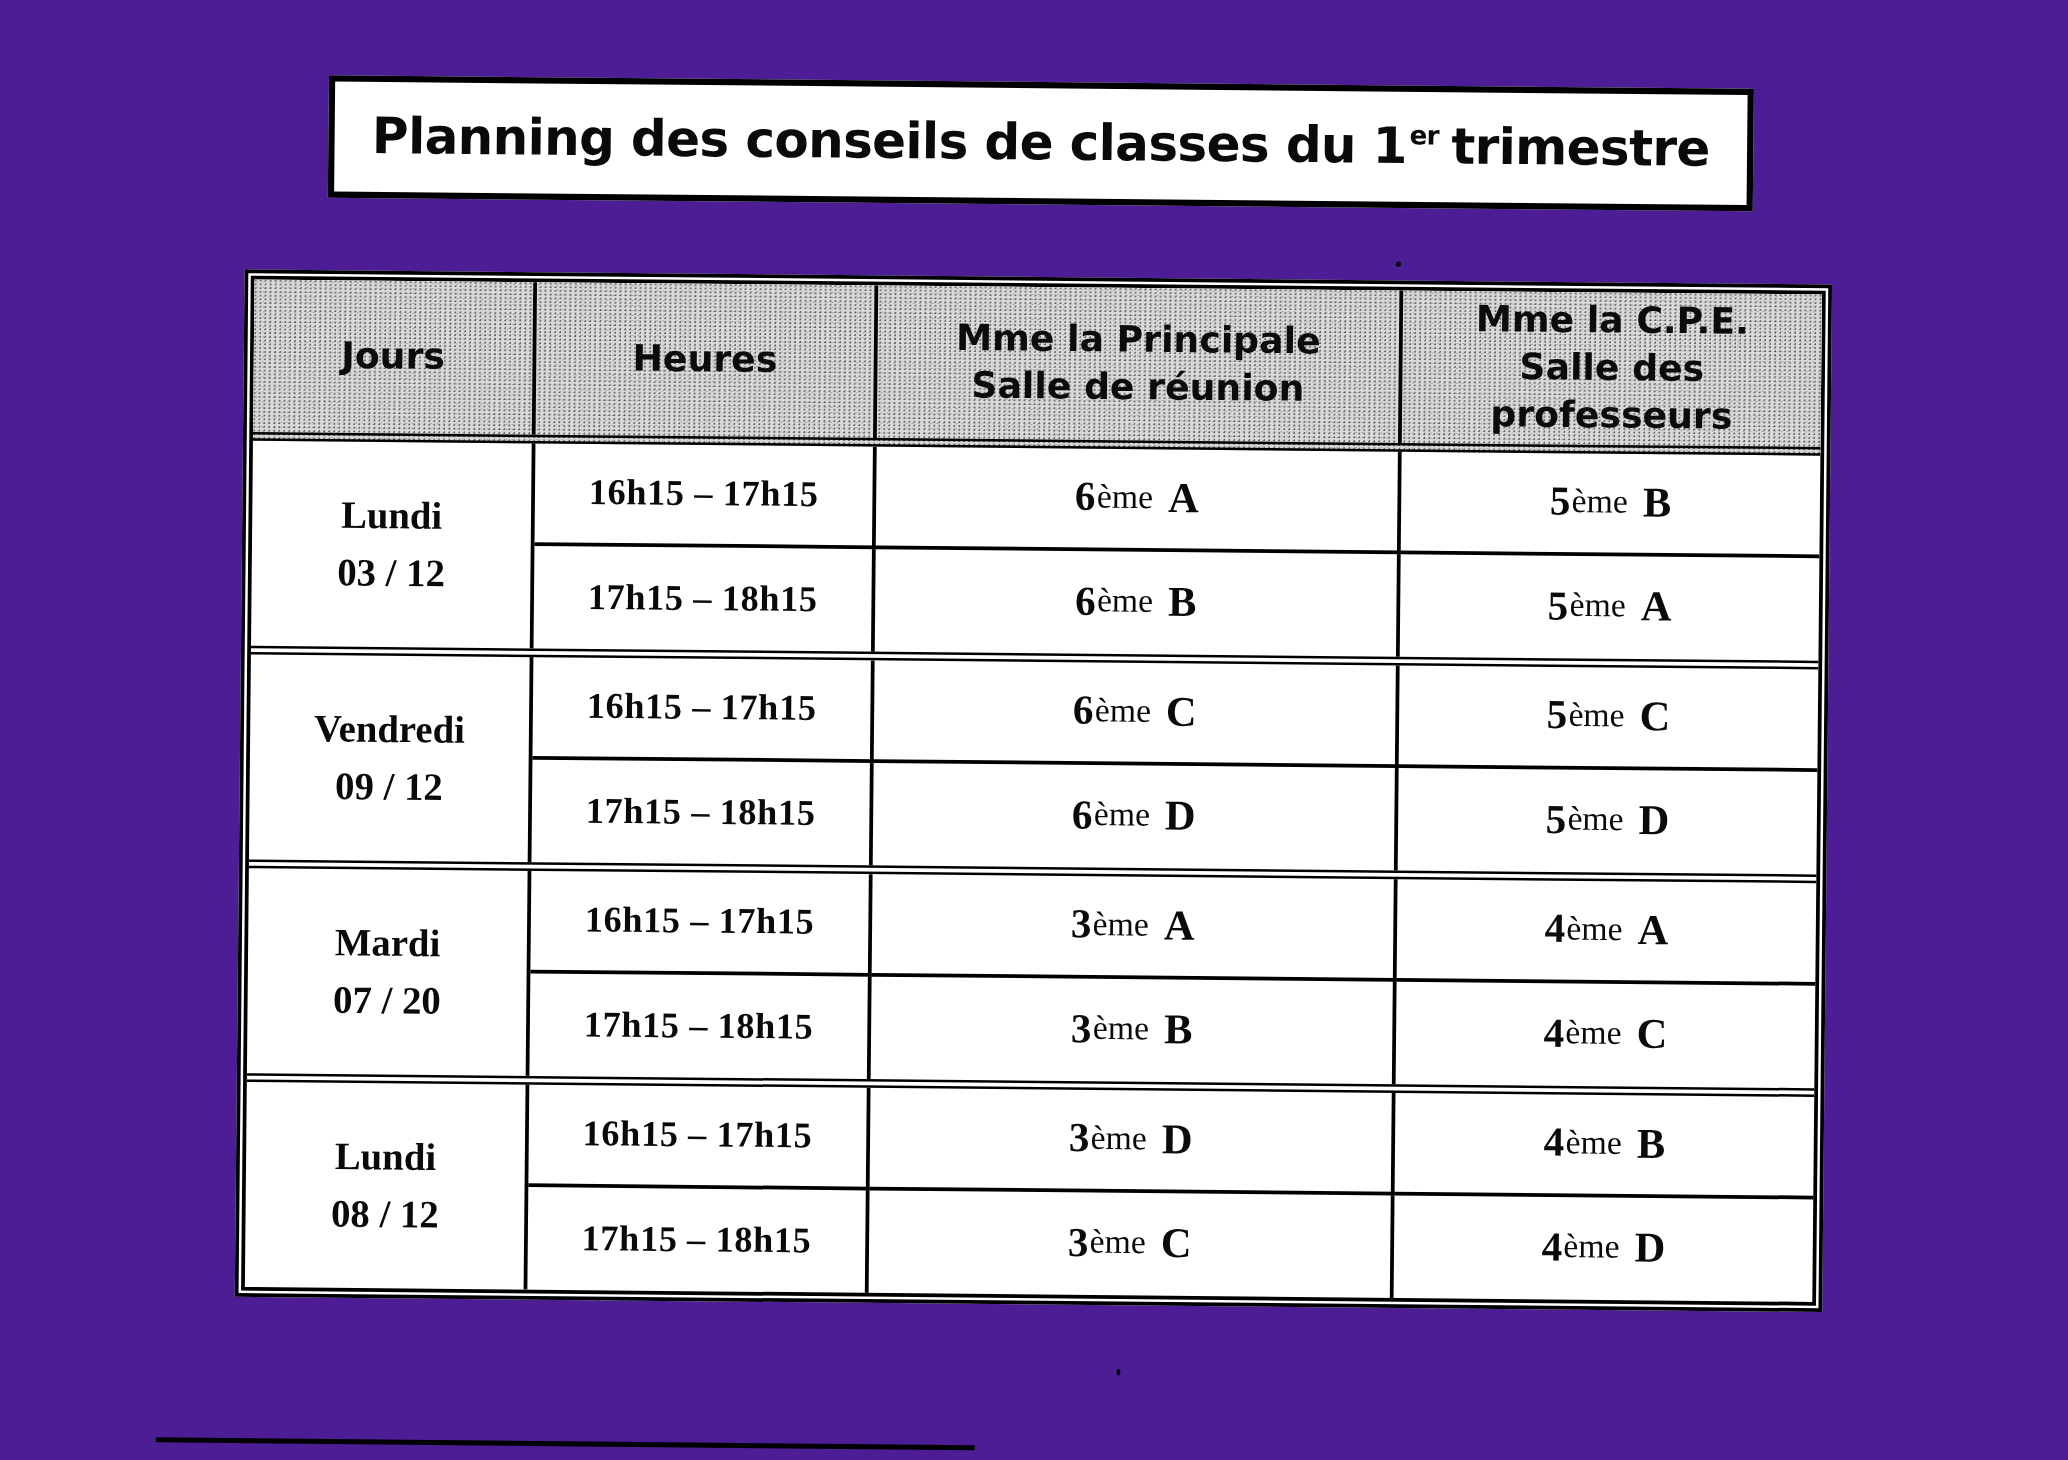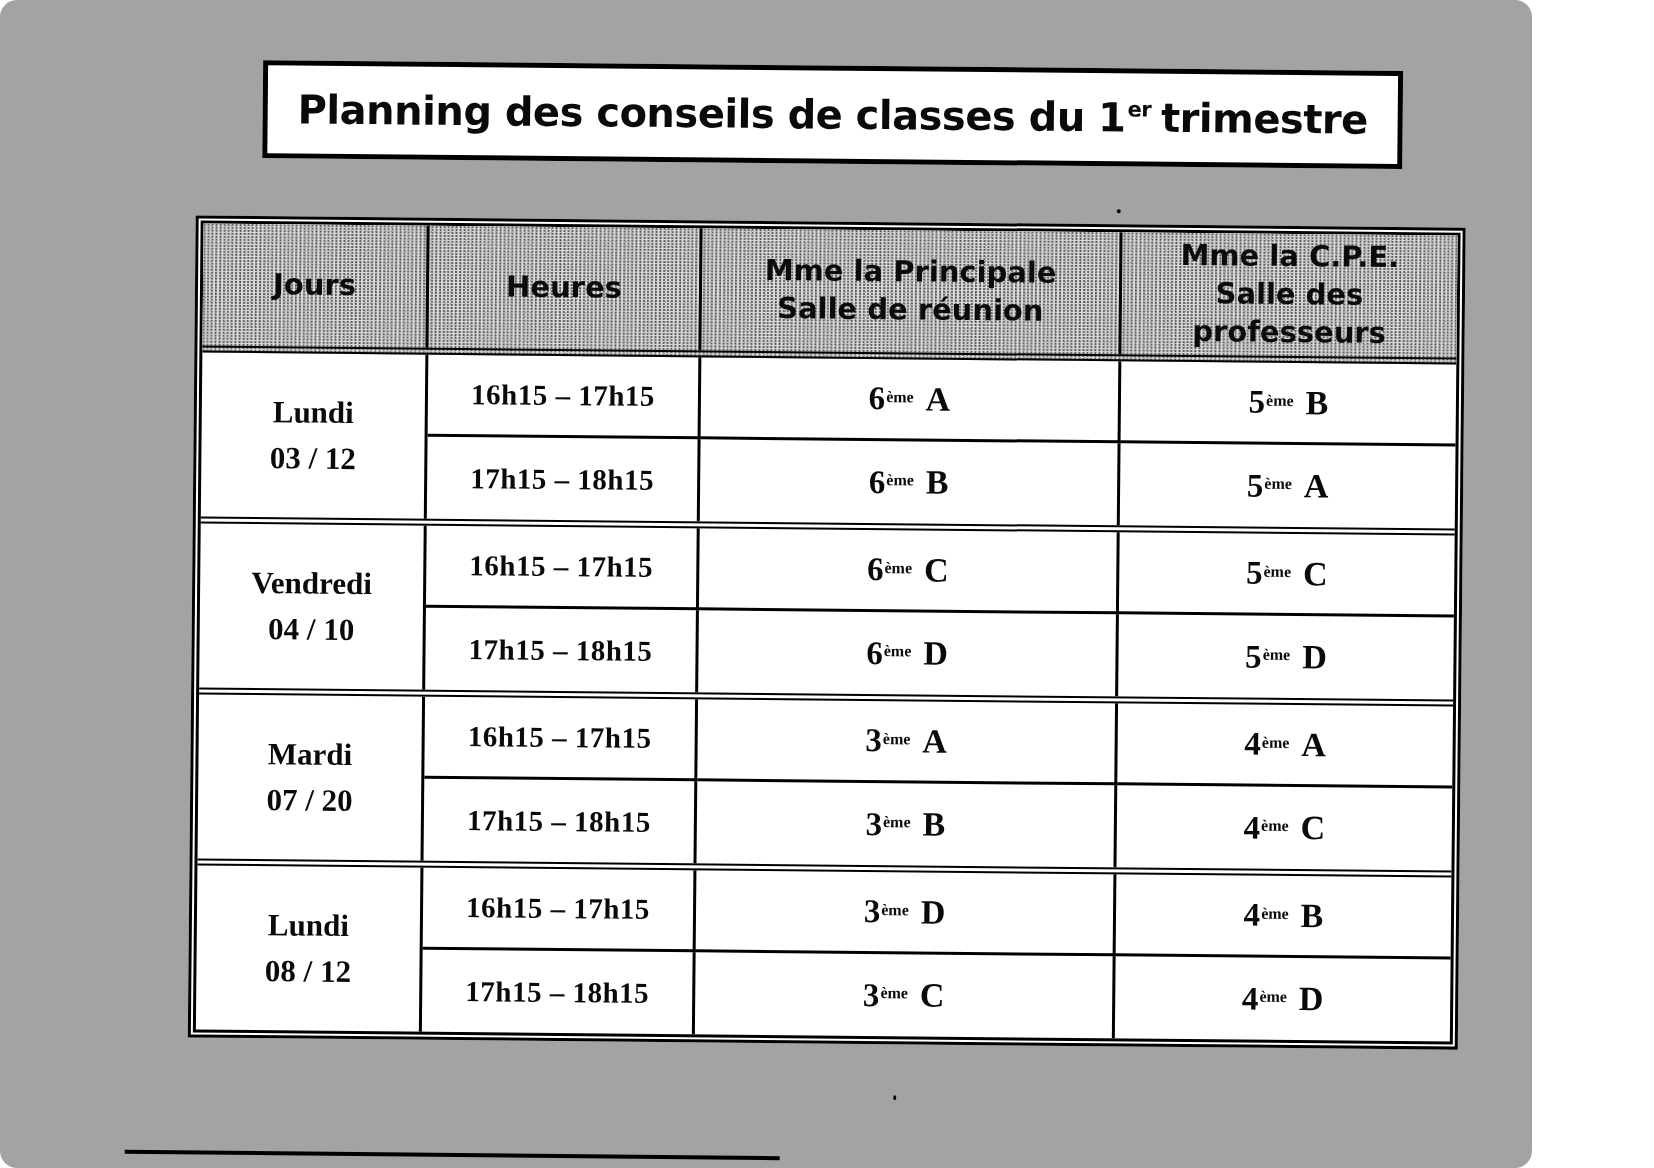--- a/index.html
+++ b/index.html
@@ -4,21 +4,21 @@
 <style>
   html,body{margin:0;padding:0;}
   body{
     width:1654px;height:1168px;
     background:#ffffff;
     overflow:hidden;
     font-family:"Liberation Serif","DejaVu Serif",serif;
     color:#0a0a0a;
   }
   .page{
-    position:relative;width:1532px;height:1168px;background:#a3a3a3;overflow:hidden;border-radius:17px;
+    position:relative;width:1654px;height:1168px;background:#4c1d95;overflow:hidden;
   }
   .scan{
     position:absolute;inset:0;
     transform:rotate(0.55deg);
     transform-origin:250px 80px;
   }
 
   
   .title-box{
     position:absolute;left:263px;top:60px;width:1140px;height:98px;
@@ -71,21 +71,21 @@
     font-weight:700;font-size:31px;
   }
   .time{
     font-weight:700;font-size:29px;letter-spacing:0.5px;
     border-right:3px solid #000;
   }
   .cls{font-weight:700;font-size:33px;}
   .cls.mid{border-right:3px solid #000;}
   .rowline{border-bottom:3px solid #000;}
   .cls sup{
-    font-size:16px;font-weight:700;
+    font-size:27px;font-weight:400;
     position:relative;top:-2px;margin-left:1px;vertical-align:super;line-height:0;
   }
   .cls .letter{margin-left:12px;font-size:34px;}
 
   
   .footer-rule{
     position:absolute;left:135px;top:1151px;width:655px;height:4px;background:#000;
   }
   .speck{position:absolute;background:#000;border-radius:50%;}
   .speck.s1{left:1118px;top:201px;width:4px;height:4px;}
@@ -148,21 +148,21 @@
         <div class="cell cls">
             <span>5</span>
             <sup>ème</sup>
             <span class="letter">A</span>
           </div>
       </div>
 
       <div class="tgroup sep">
         <div class="cell day">
           <div>Vendredi</div>
-          <div>04 / 10</div>
+          <div>09 / 12</div>
         </div>
         <div class="cell time rowline">16h15 – 17h15</div>
         <div class="cell cls mid rowline">
             <span>6</span>
             <sup>ème</sup>
             <span class="letter">C</span>
           </div>
         <div class="cell cls rowline">
             <span>5</span>
             <sup>ème</sup>

